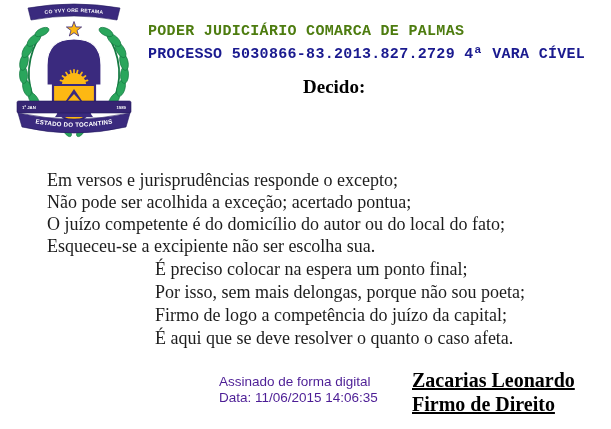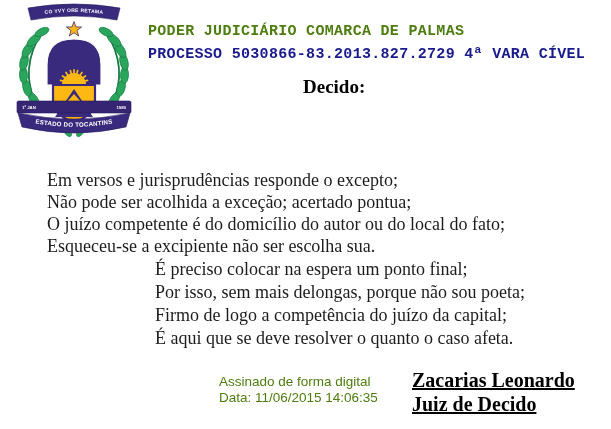--- a/index.html
+++ b/index.html
@@ -63,21 +63,21 @@
   .stanza-2 { left: 155px; top: 258px; line-height: 23px; }
 
   
   .sig-digital {
     position: absolute;
     left: 219px;
     top: 374px;
     font-family: "Liberation Sans", sans-serif;
     font-size: 13.5px;
     line-height: 15.5px;
-    color: #4d7c0f;
+    color: #4c1d95;
     white-space: nowrap;
   }
   .sig-name-block {
     position: absolute;
     left: 412px;
     top: 369px;
     font-size: 20px;
     font-weight: 700;
     line-height: 23.5px;
     color: #000000;
@@ -185,16 +185,16 @@
     <div>É aqui que se deve resolver o quanto o caso afeta.</div>
   </div>
 
   <div class="sig-digital">
     <div>Assinado de forma digital</div>
     <div>Data: 11/06/2015 14:06:35</div>
   </div>
 
   <div class="sig-name-block">
     <div>Zacarias Leonardo</div>
-    <div>Juiz de Decido</div>
+    <div>Firmo de Direito</div>
   </div>
 
 </div>
 
 </body></html>

